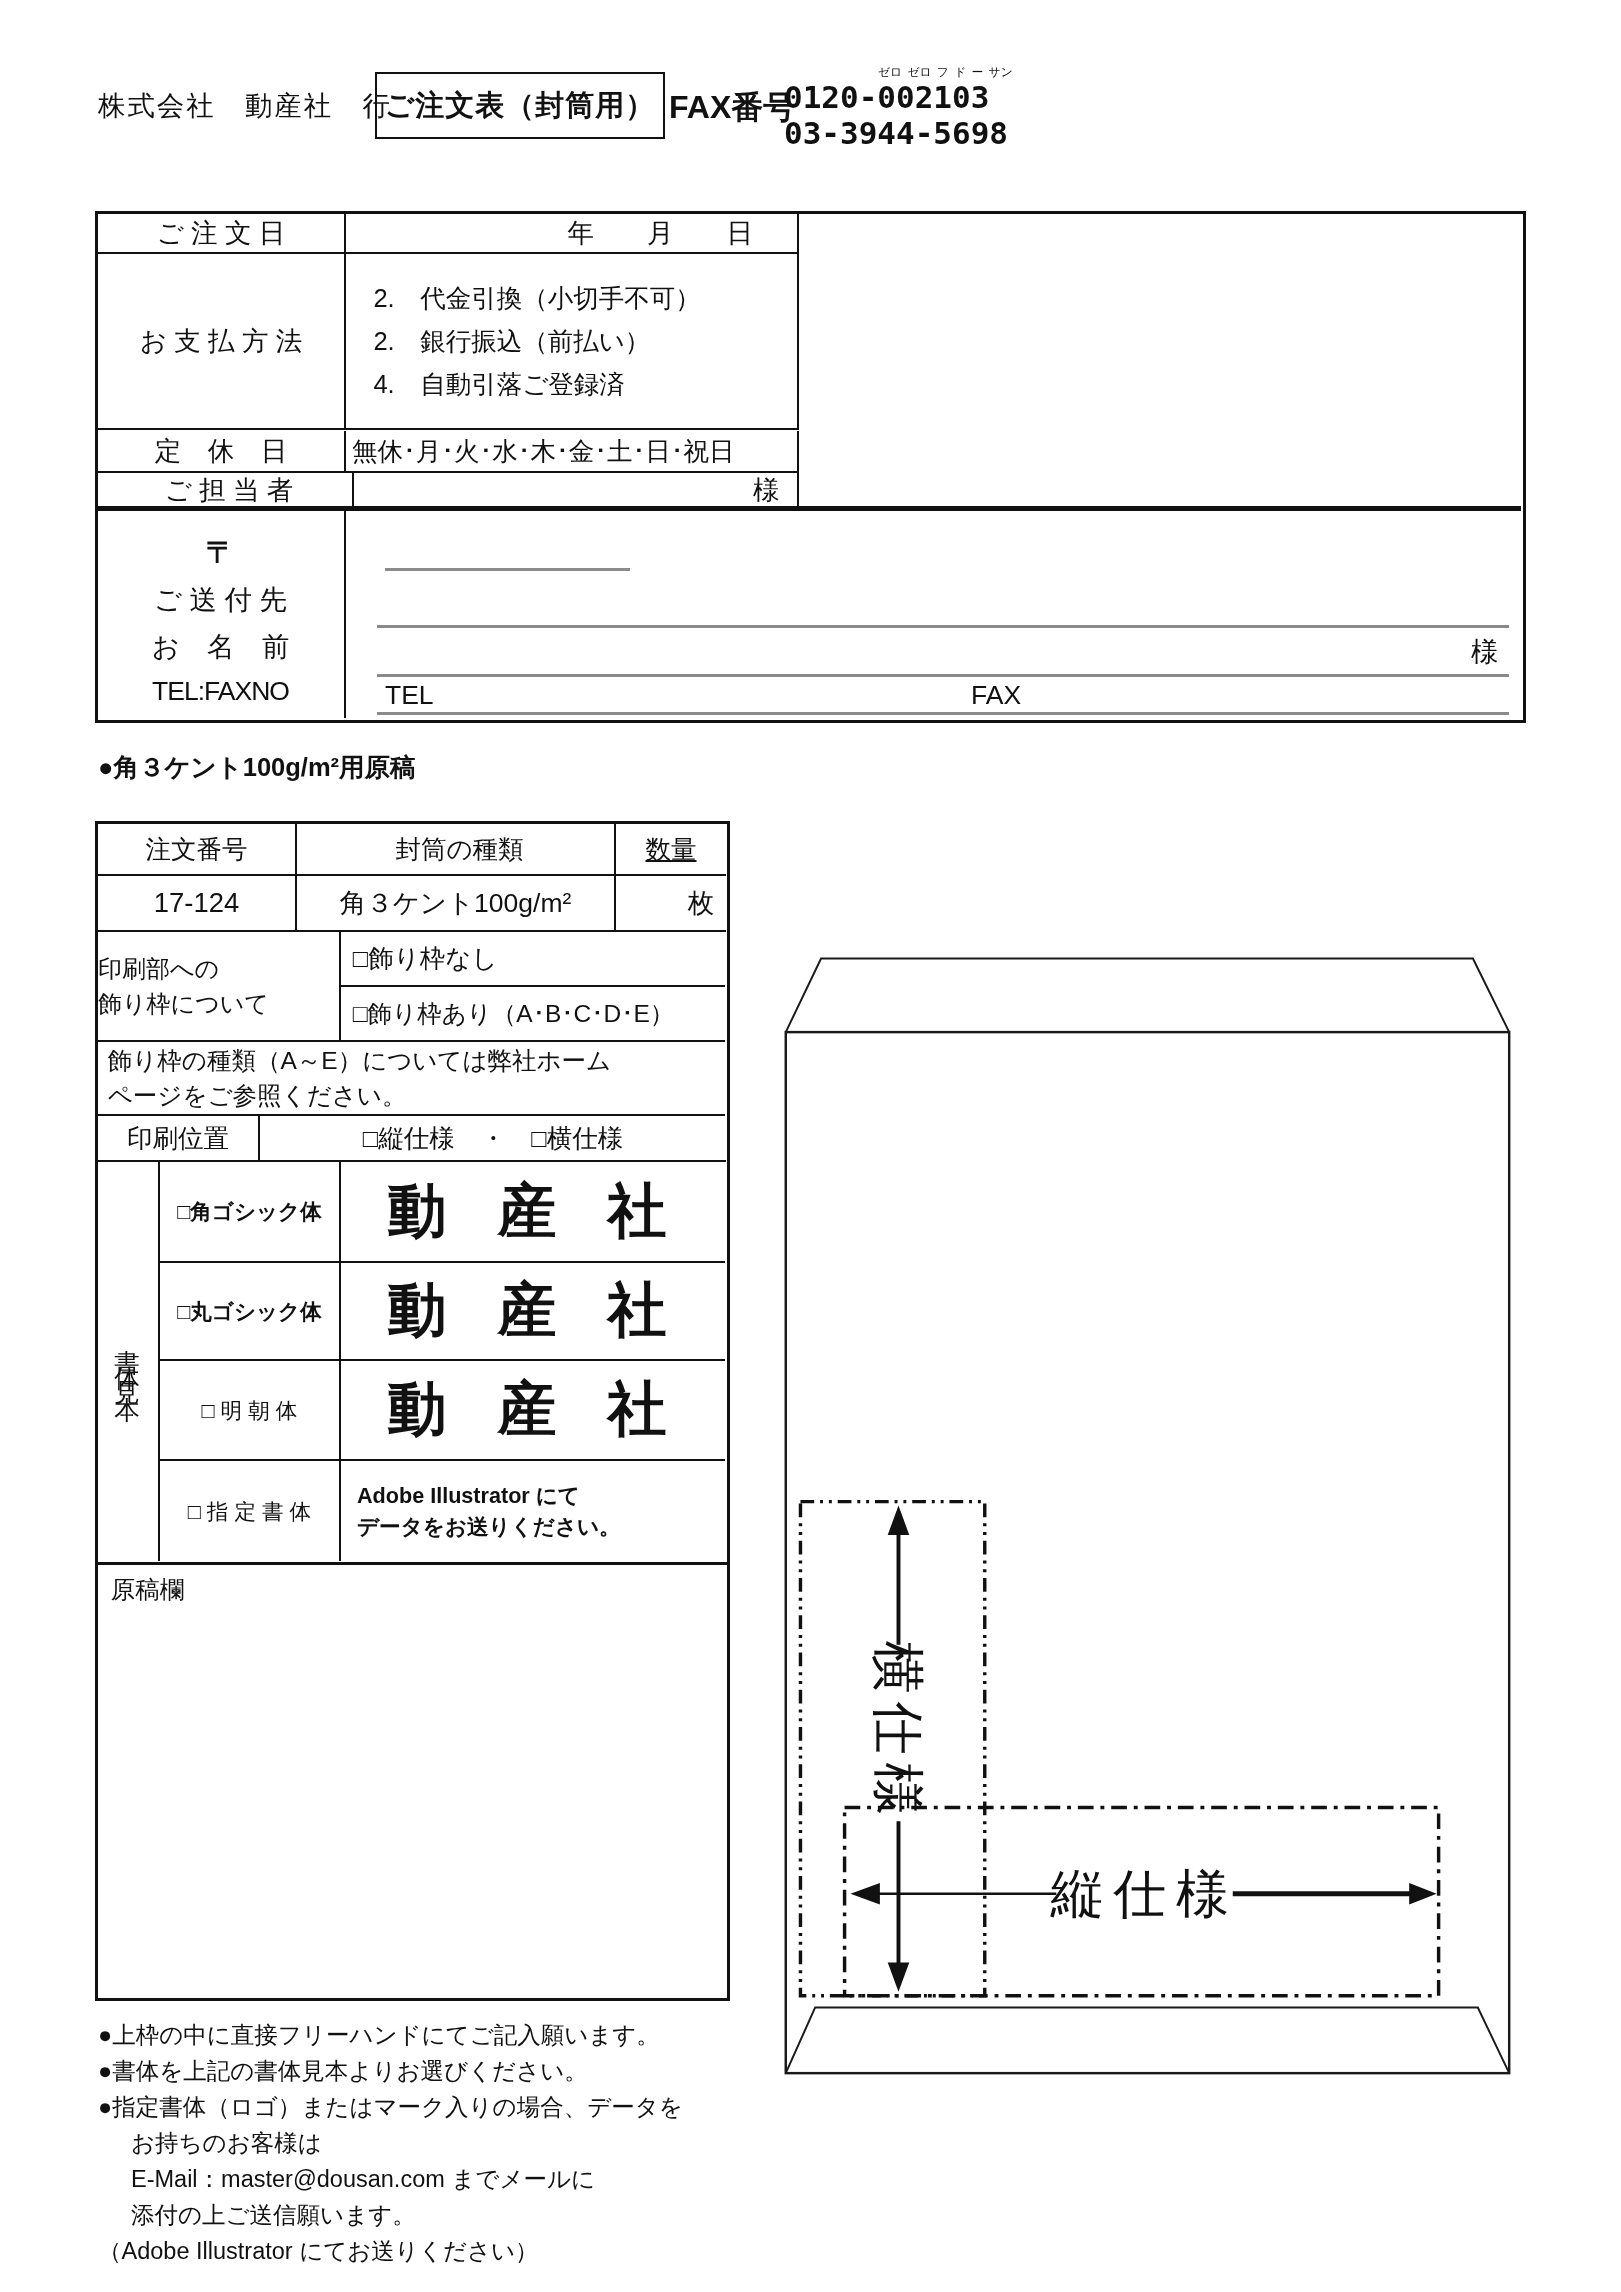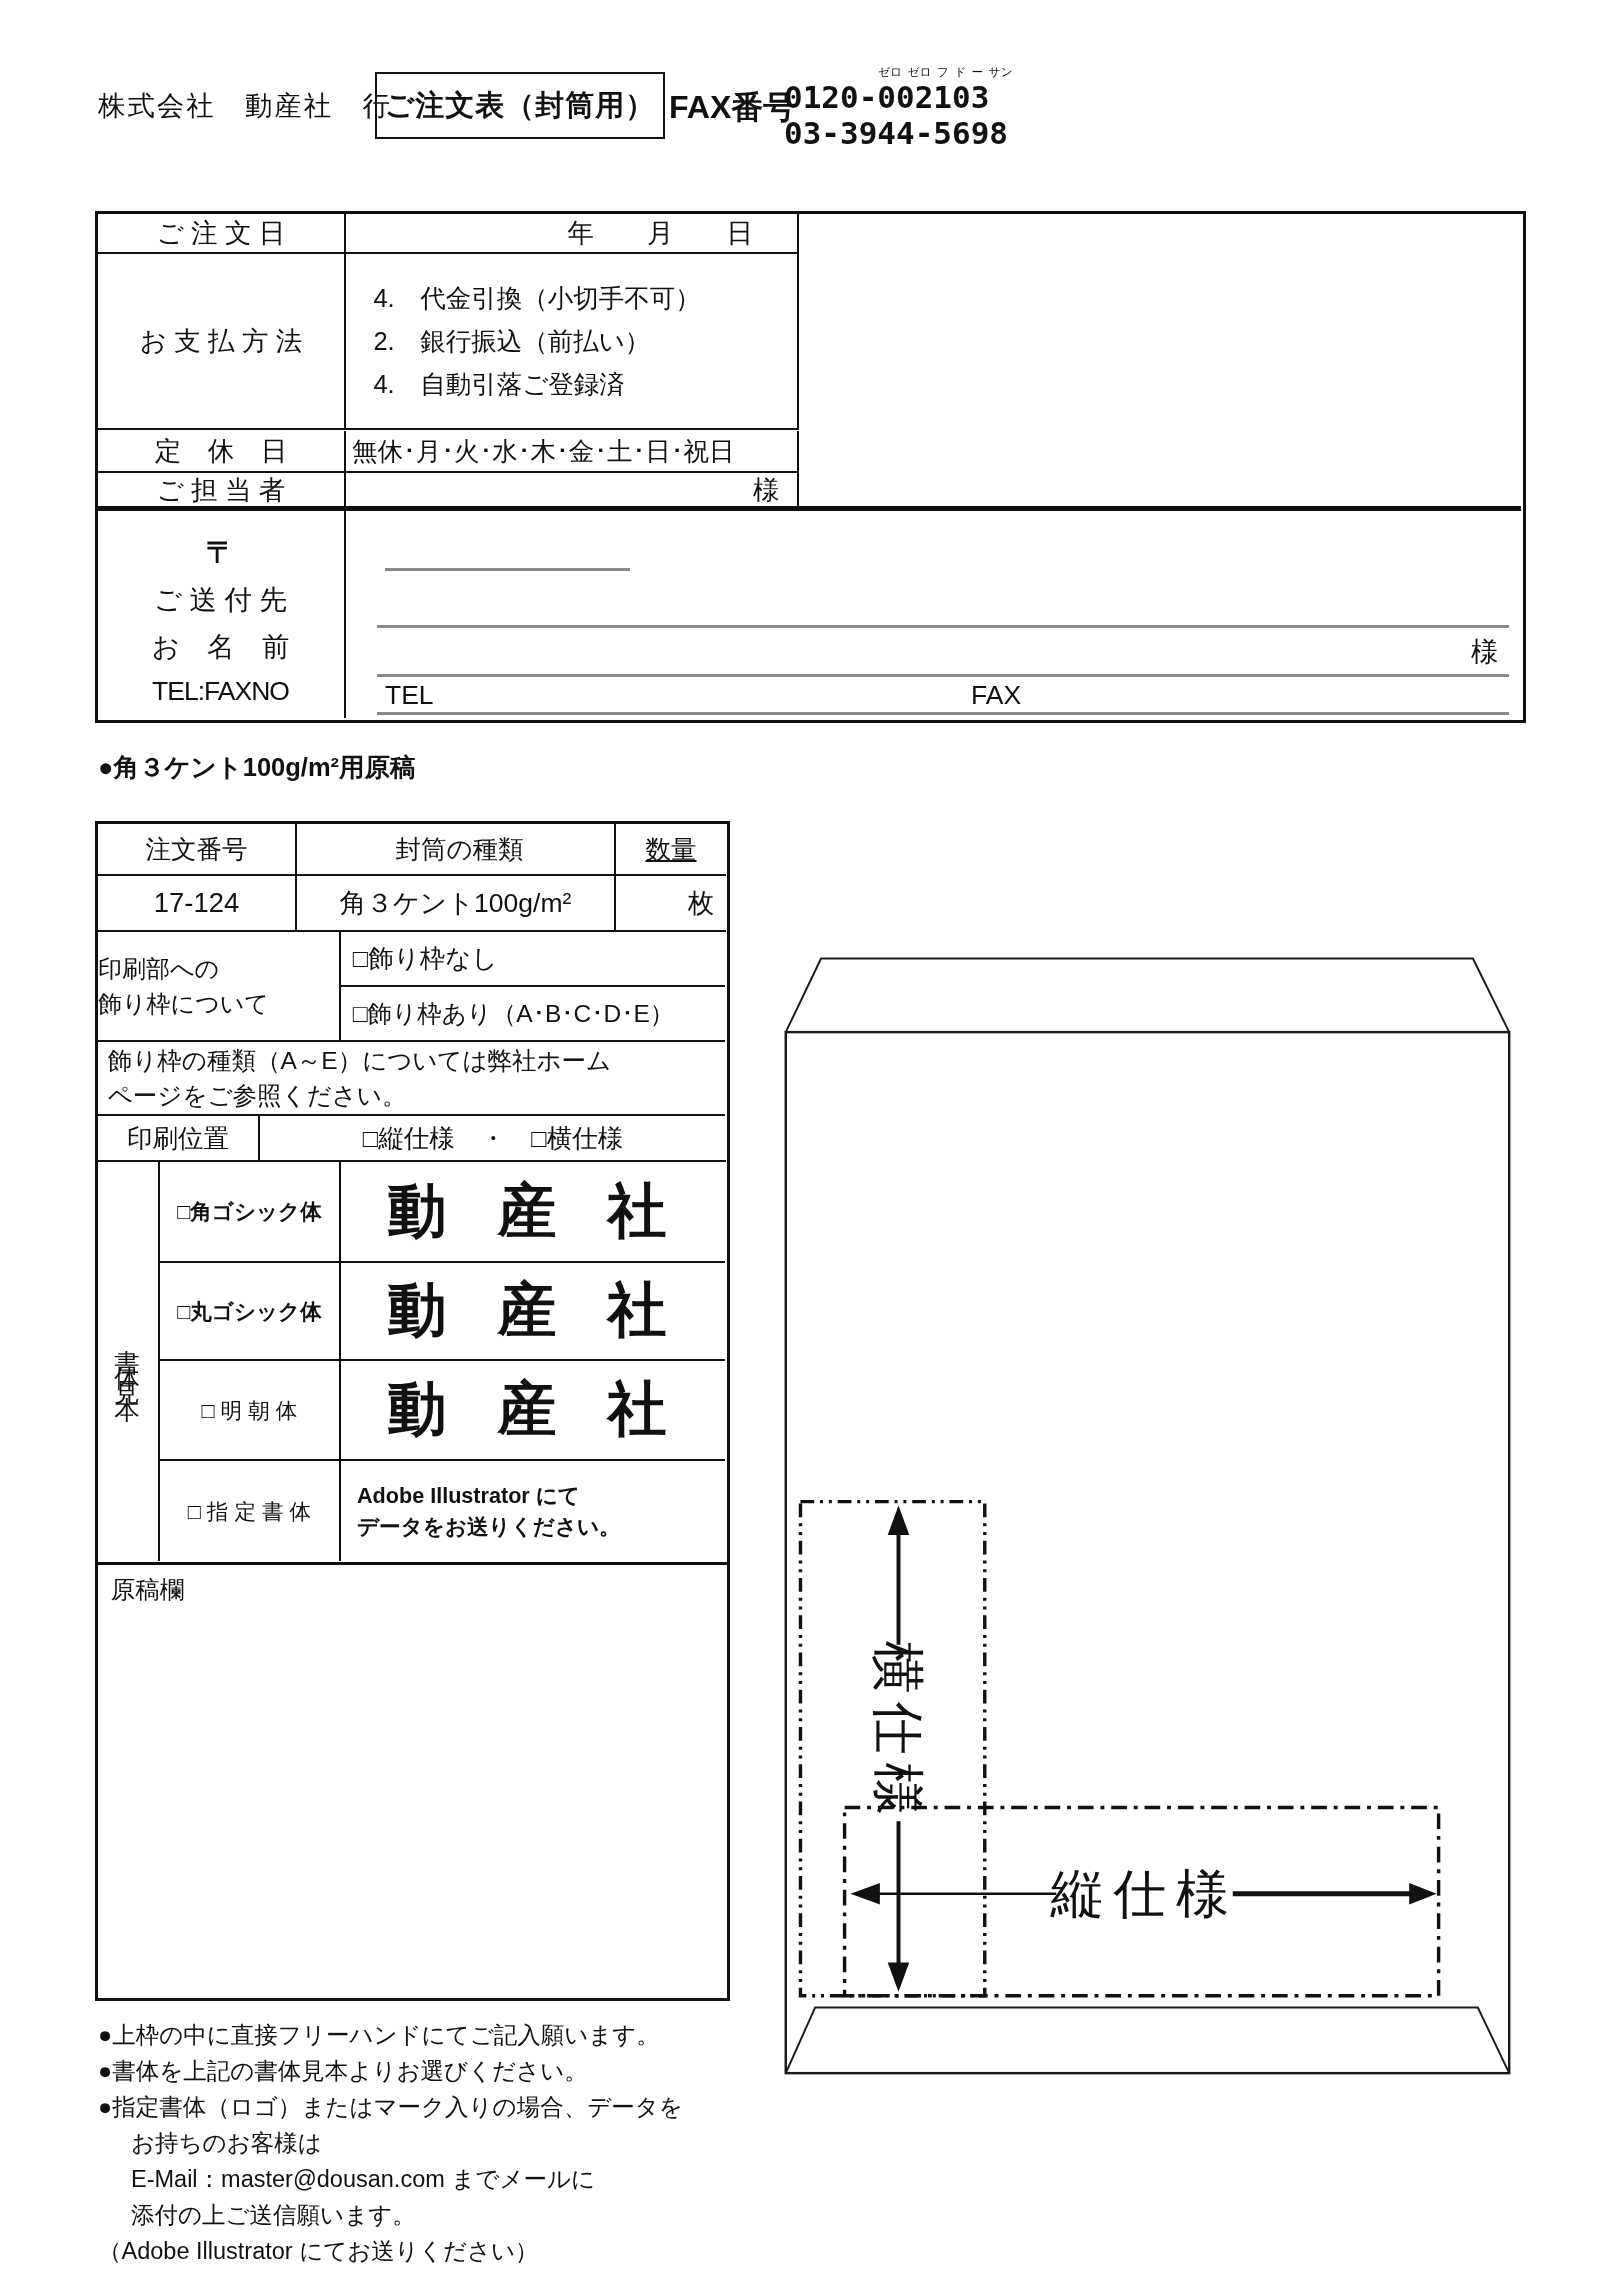--- a/index.html
+++ b/index.html
@@ -35,30 +35,30 @@
   </div>
 
   <div class="abs" style="left:95px;top:211px;width:1431px;height:512px;border:3.9px solid #111;box-sizing:border-box;">
 
     <div class="cell bb br center" style="left:0;top:0;width:248px;height:40px;font-size:26.5px;">ご 注 文 日</div>
     <div class="cell bb br" style="left:248px;top:0;width:453px;height:40px;font-size:26.5px;justify-content:flex-end;padding-right:44px;">年　　月　　日</div>
 
     <div class="cell bb br center" style="left:0;top:40px;width:248px;height:176px;font-size:26.5px;">お 支 払 方 法</div>
     <div class="cell bb br" style="left:248px;top:40px;width:453px;height:176px;">
       <div style="padding-left:27.4px;font-size:25.5px;line-height:43px;">
-        <div>4.　代金引換（小切手不可）</div>
+        <div>2.　代金引換（小切手不可）</div>
         <div>2.　銀行振込（前払い）</div>
         <div>4.　自動引落ご登録済</div>
       </div>
     </div>
 
     <div class="cell bb br center" style="left:0;top:217px;width:248px;height:42px;font-size:26.5px;">定　休　日</div>
     <div class="cell bb br" style="left:248px;top:217px;width:453px;height:42px;font-size:25.5px;padding-left:5.9px;">無休･月･火･水･木･金･土･日･祝日</div>
 
-    <div class="cell br center" style="left:0;top:259px;width:248px;height:33px;font-size:26.5px;">ご 担 当 者</div>
+    <div class="cell br center" style="left:8px;top:259px;width:248px;height:33px;font-size:26.5px;">ご 担 当 者</div>
     <div class="cell br" style="left:248px;top:259px;width:453px;height:33px;font-size:26.5px;justify-content:flex-end;padding-right:17.6px;">様</div>
 
     <div class="abs" style="left:0;top:292px;width:1423px;height:4.9px;background:#111;"></div>
 
     <div class="abs" style="left:0;top:297px;width:248px;height:207px;border-right:2.9px solid #111;box-sizing:border-box;">
       <div class="abs" style="left:0;top:21.6px;width:245px;text-align:center;font-size:29px;font-weight:600;">〒</div>
       <div class="abs" style="left:0;top:71px;width:245px;text-align:center;font-size:27.4px;">ご 送 付 先</div>
       <div class="abs" style="left:0;top:118px;width:245px;text-align:center;font-size:27.4px;">お　名　前</div>
       <div class="abs" style="left:0;top:165px;width:245px;text-align:center;font-size:26.5px;letter-spacing:-1px;">TEL:FAXNO</div>
     </div>

